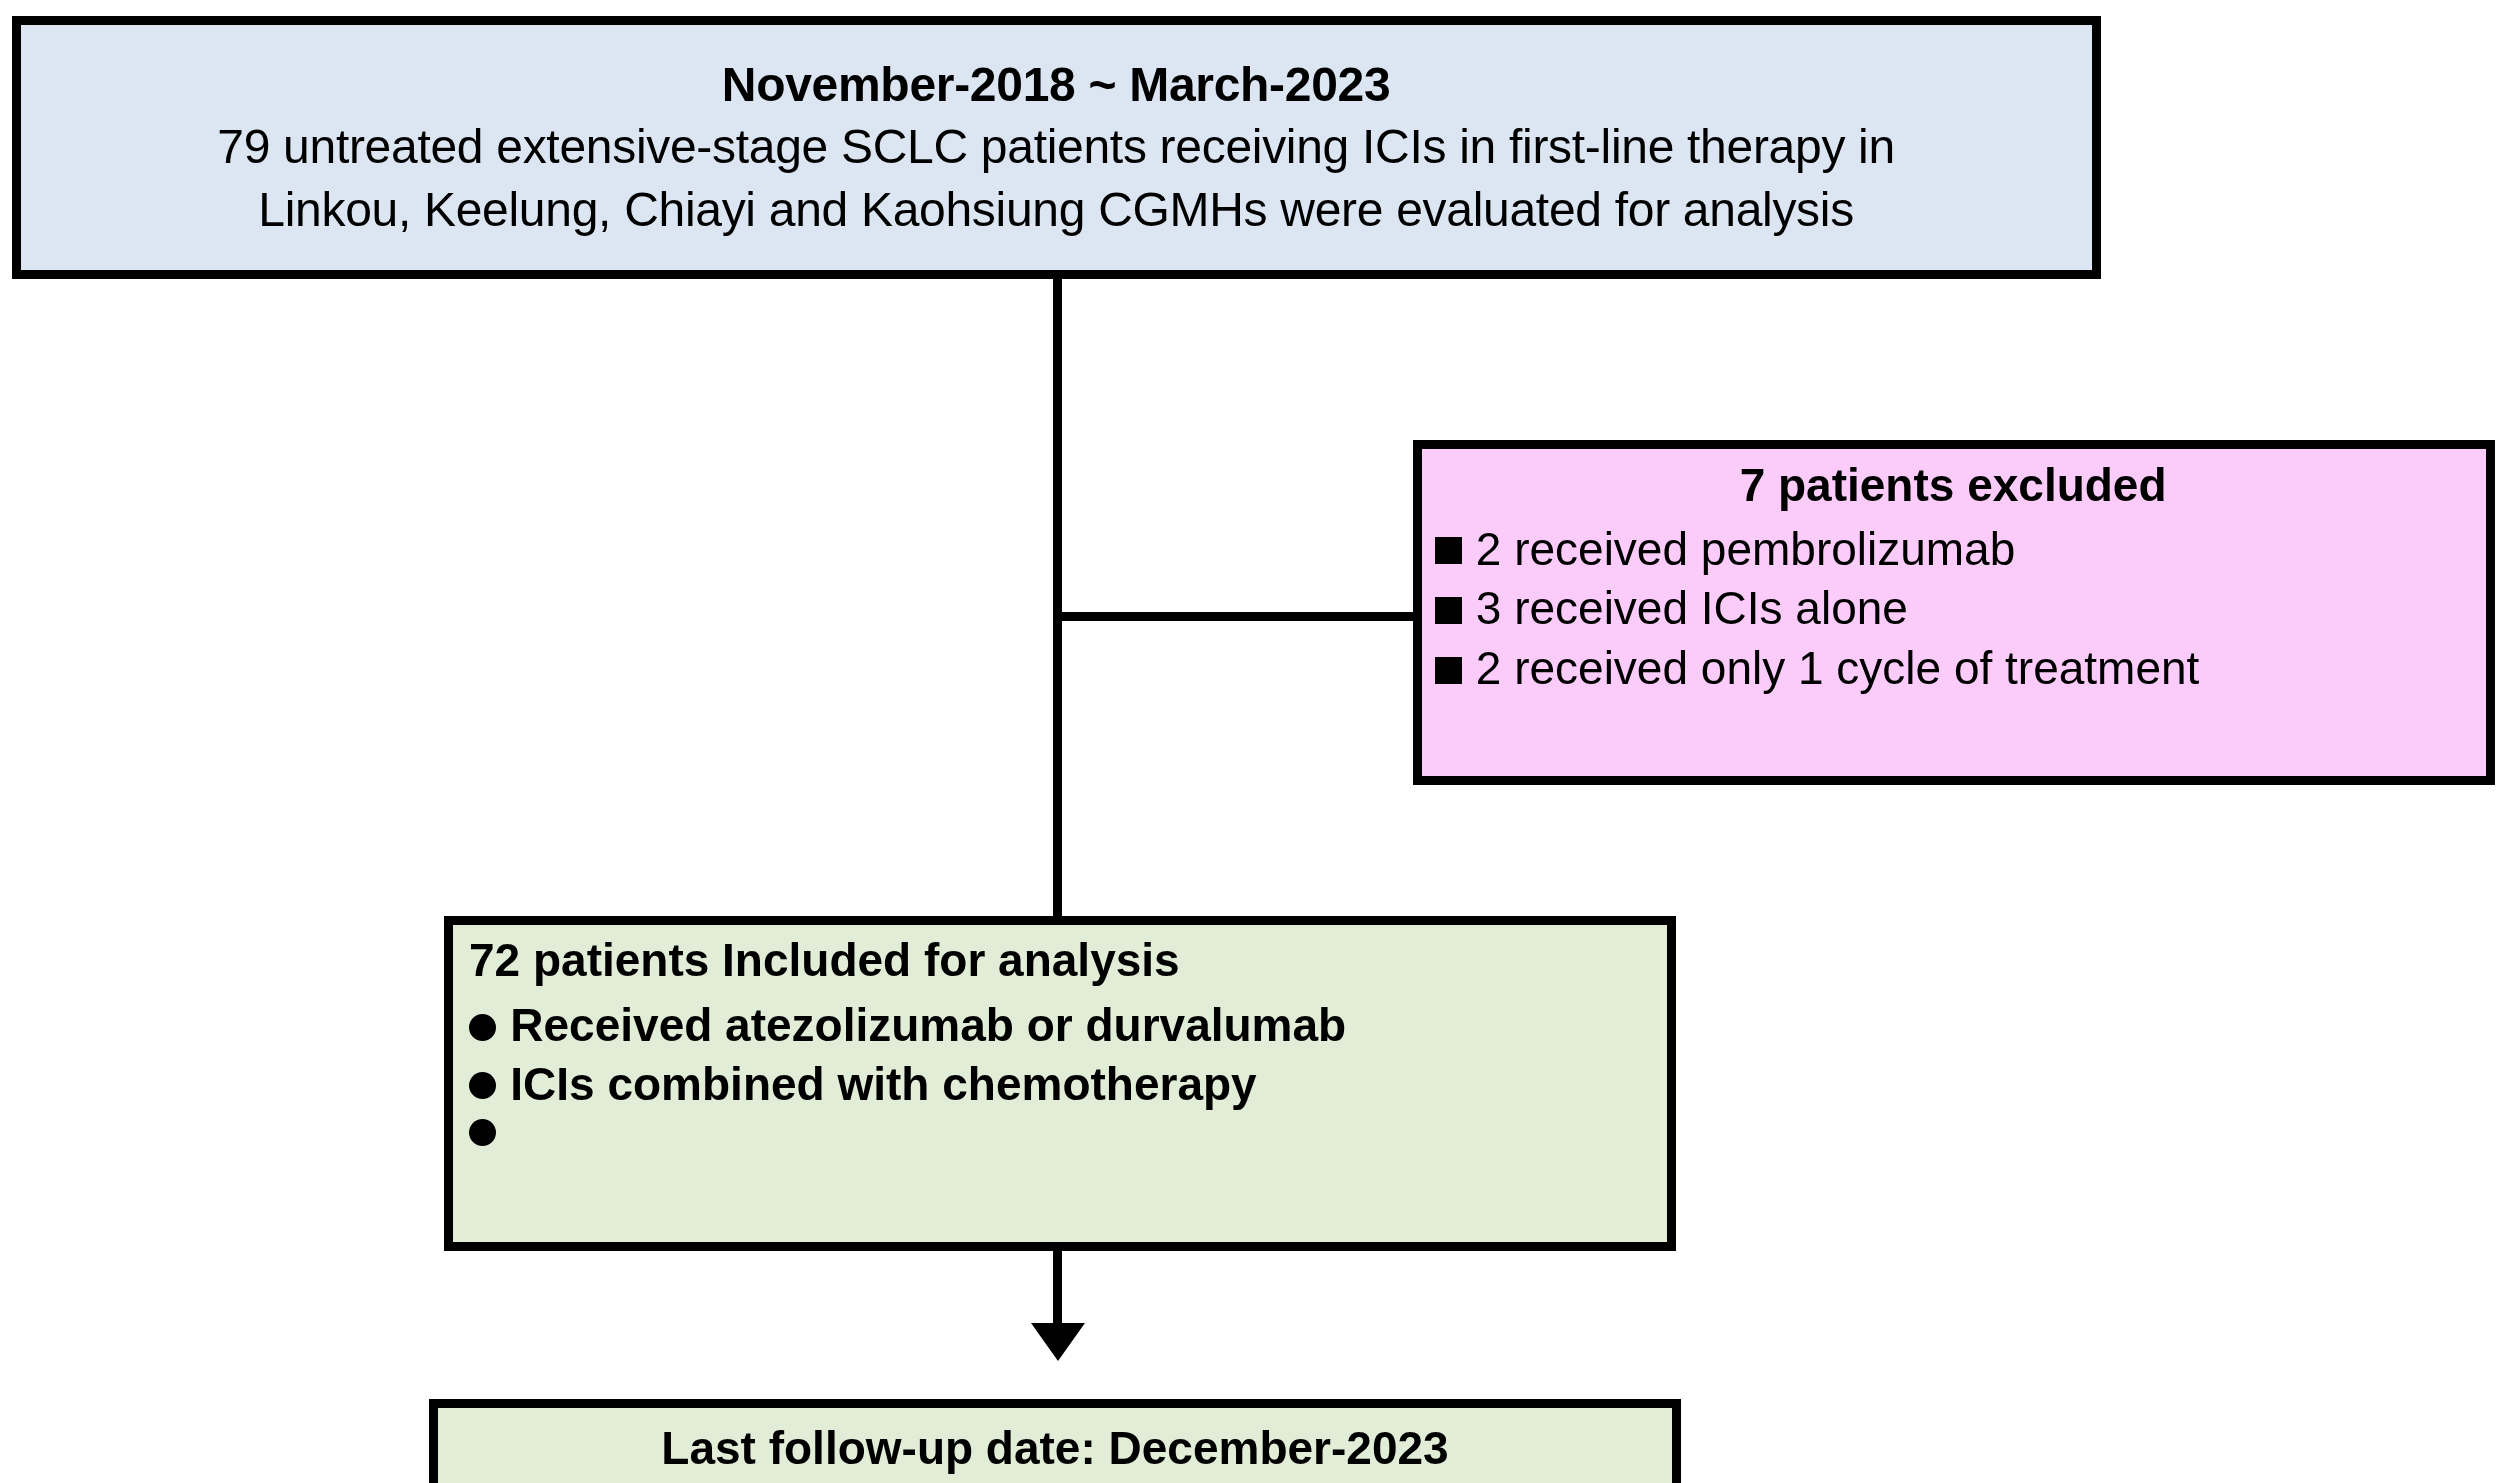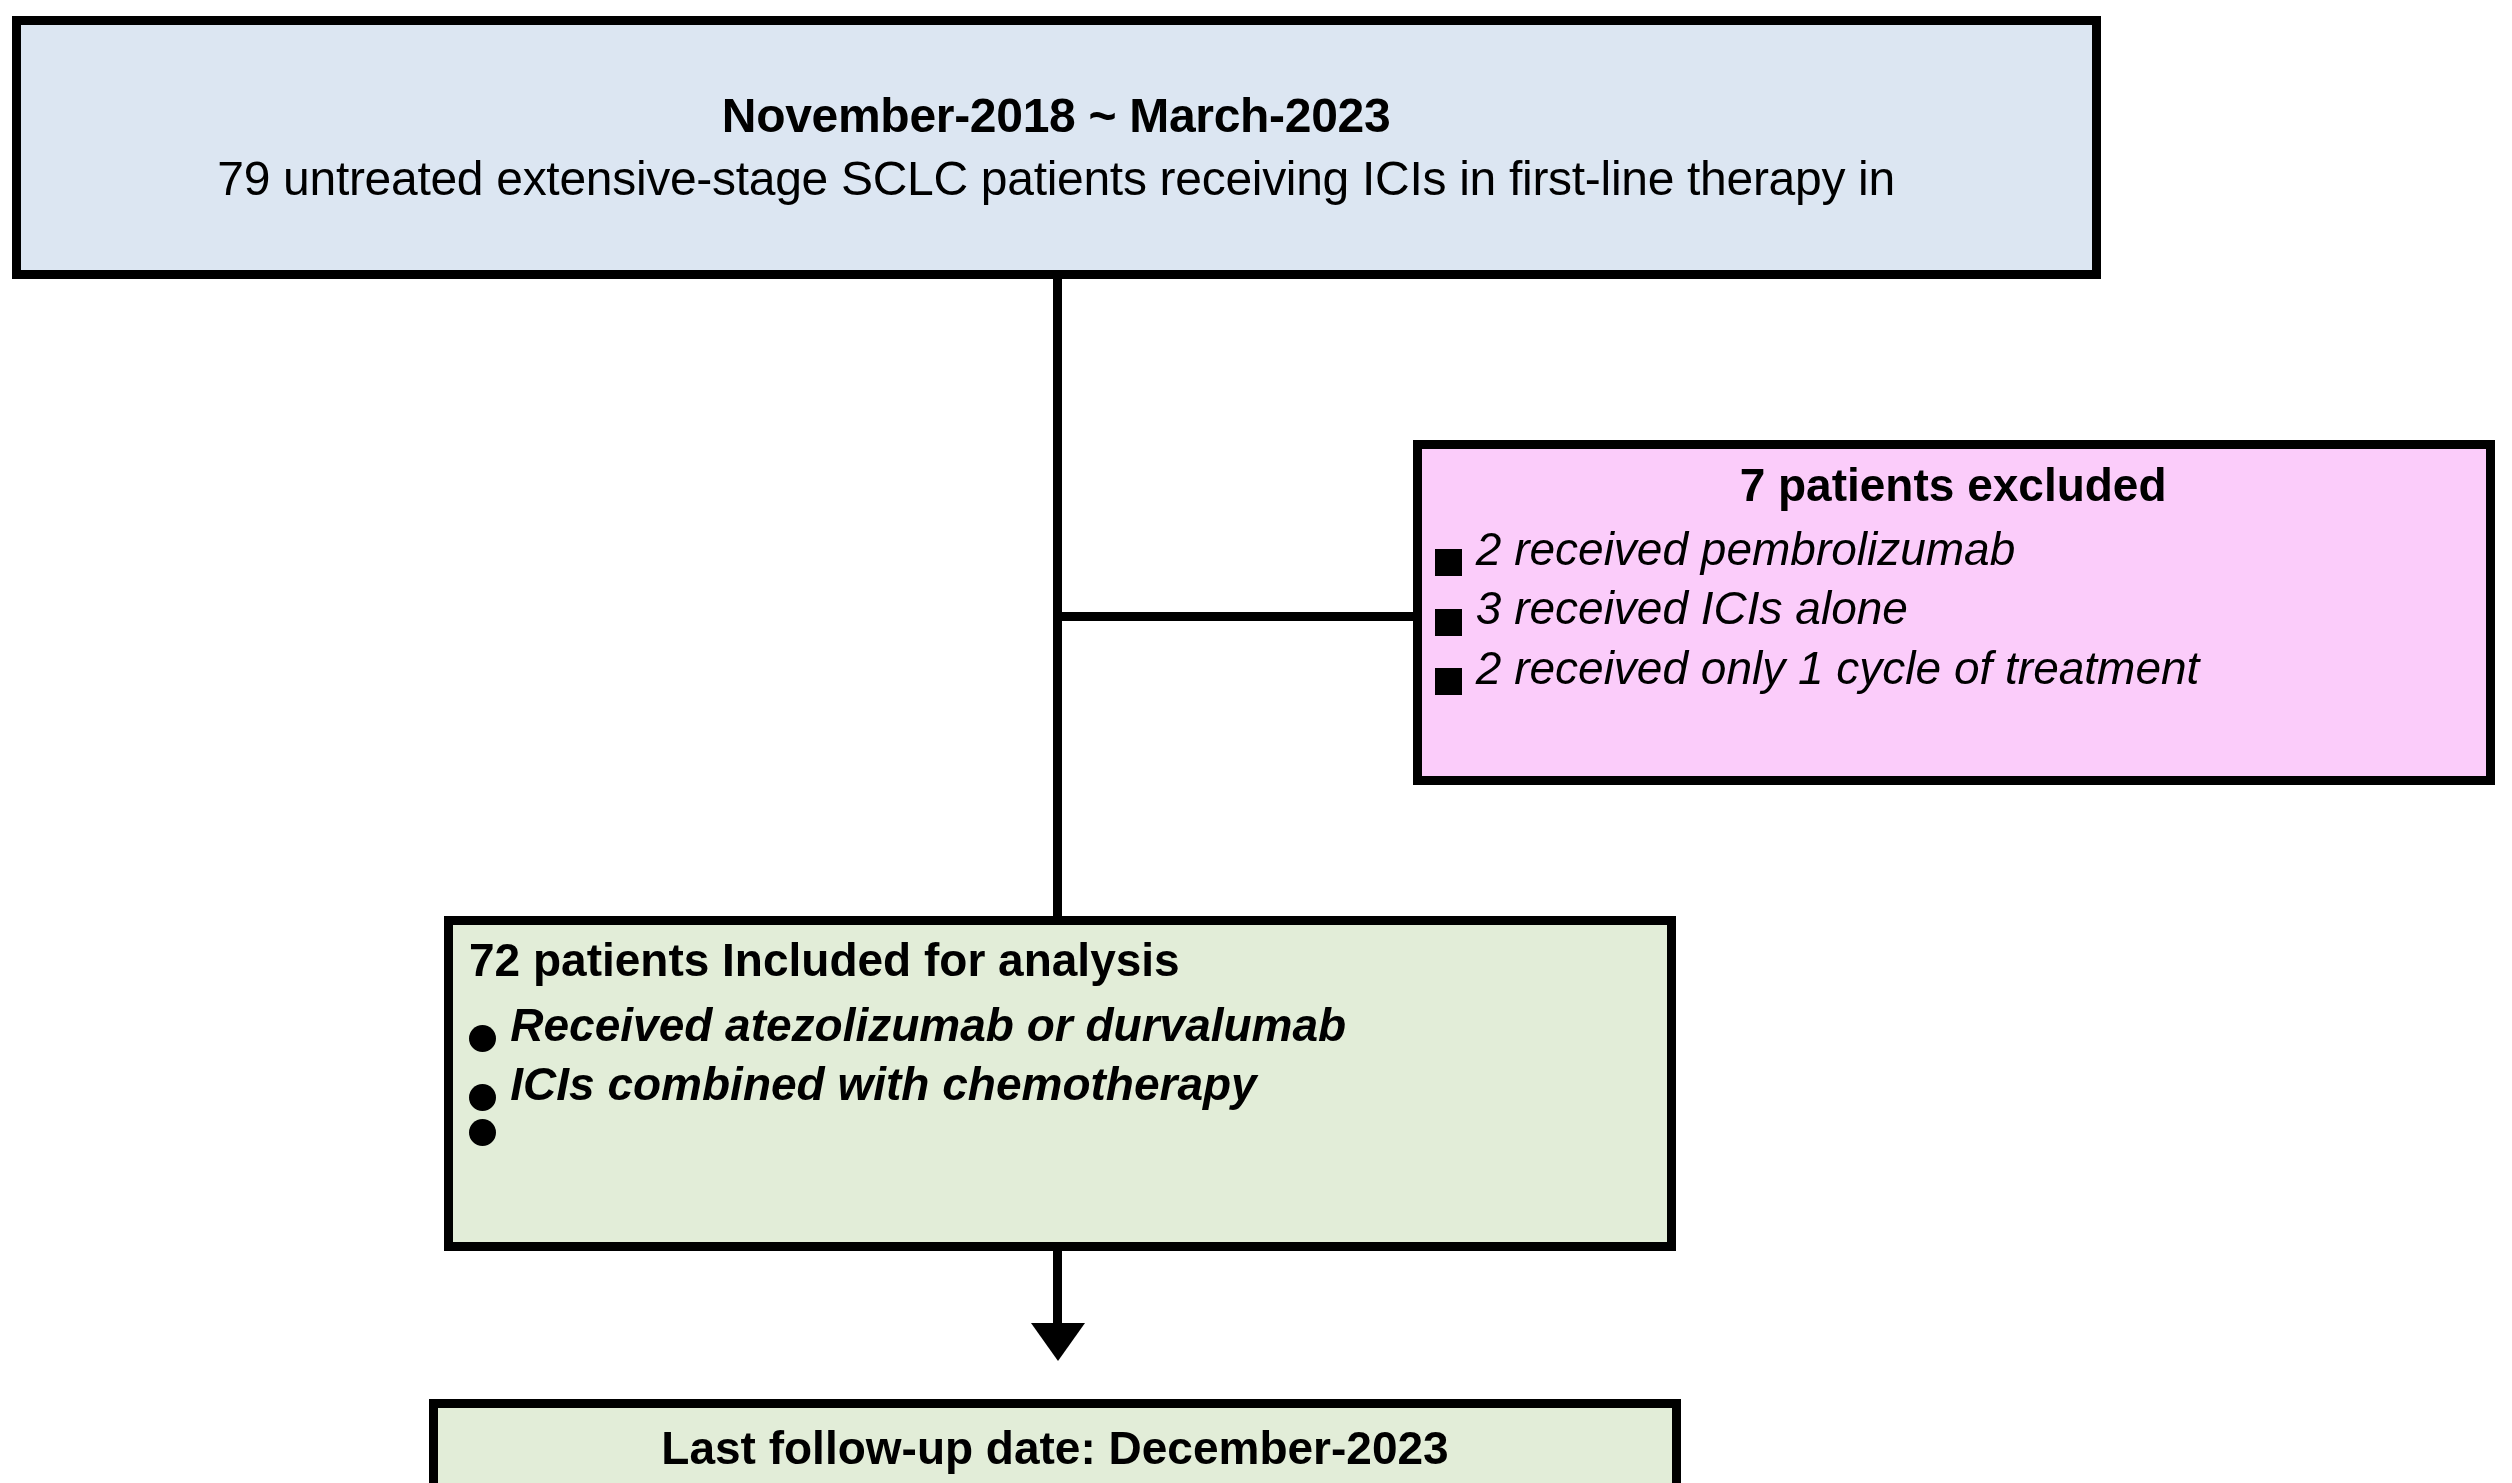--- a/index.html
+++ b/index.html
@@ -64,26 +64,25 @@
     text-align: center;
     font-weight: bold;
     font-size: 46px;
     line-height: 1.12;
     margin-top: 5.4px;
     margin-bottom: 3.6px;
     white-space: nowrap;
   }
   .bullet-row {
     display: flex;
-    align-items: flex-end;
+    align-items: center;
     font-size: 46px;
     line-height: 1.10;
     margin-top: 9px;
     white-space: nowrap;
-    font-style: italic;
   }
   .bullet-sq {
     display: inline-block;
     width: 27px;
     height: 27px;
     background: #000000;
     margin-right: 14.3px;
     flex: 0 0 auto;
     position: relative;
     top: 1.8px;
@@ -186,20 +185,21 @@
 
   <div class="vline" id="trunk-to-included"></div>
   <div class="hline" id="branch-to-excluded"></div>
   <div class="vline" id="arrow-shaft"></div>
   <div id="arrow-head"></div>
 
   <div class="fbox" id="top-box">
     <div class="inner">
       <div class="line bold">November-2018 ~ March-2023</div>
       <div class="line">79 untreated extensive-stage SCLC patients receiving ICIs in first-line therapy in</div>
+      <div class="line">Linkou, Keelung, Chiayi and Kaohsiung CGMHs were evaluated for analysis</div>
     </div>
   </div>
 
   <div class="fbox" id="excluded-box">
     <div class="inner">
       <div class="title">7 patients excluded</div>
       <div class="bullet-row">
         <span class="bullet-sq"></span>
         <span>2 received pembrolizumab</span>
       </div>

